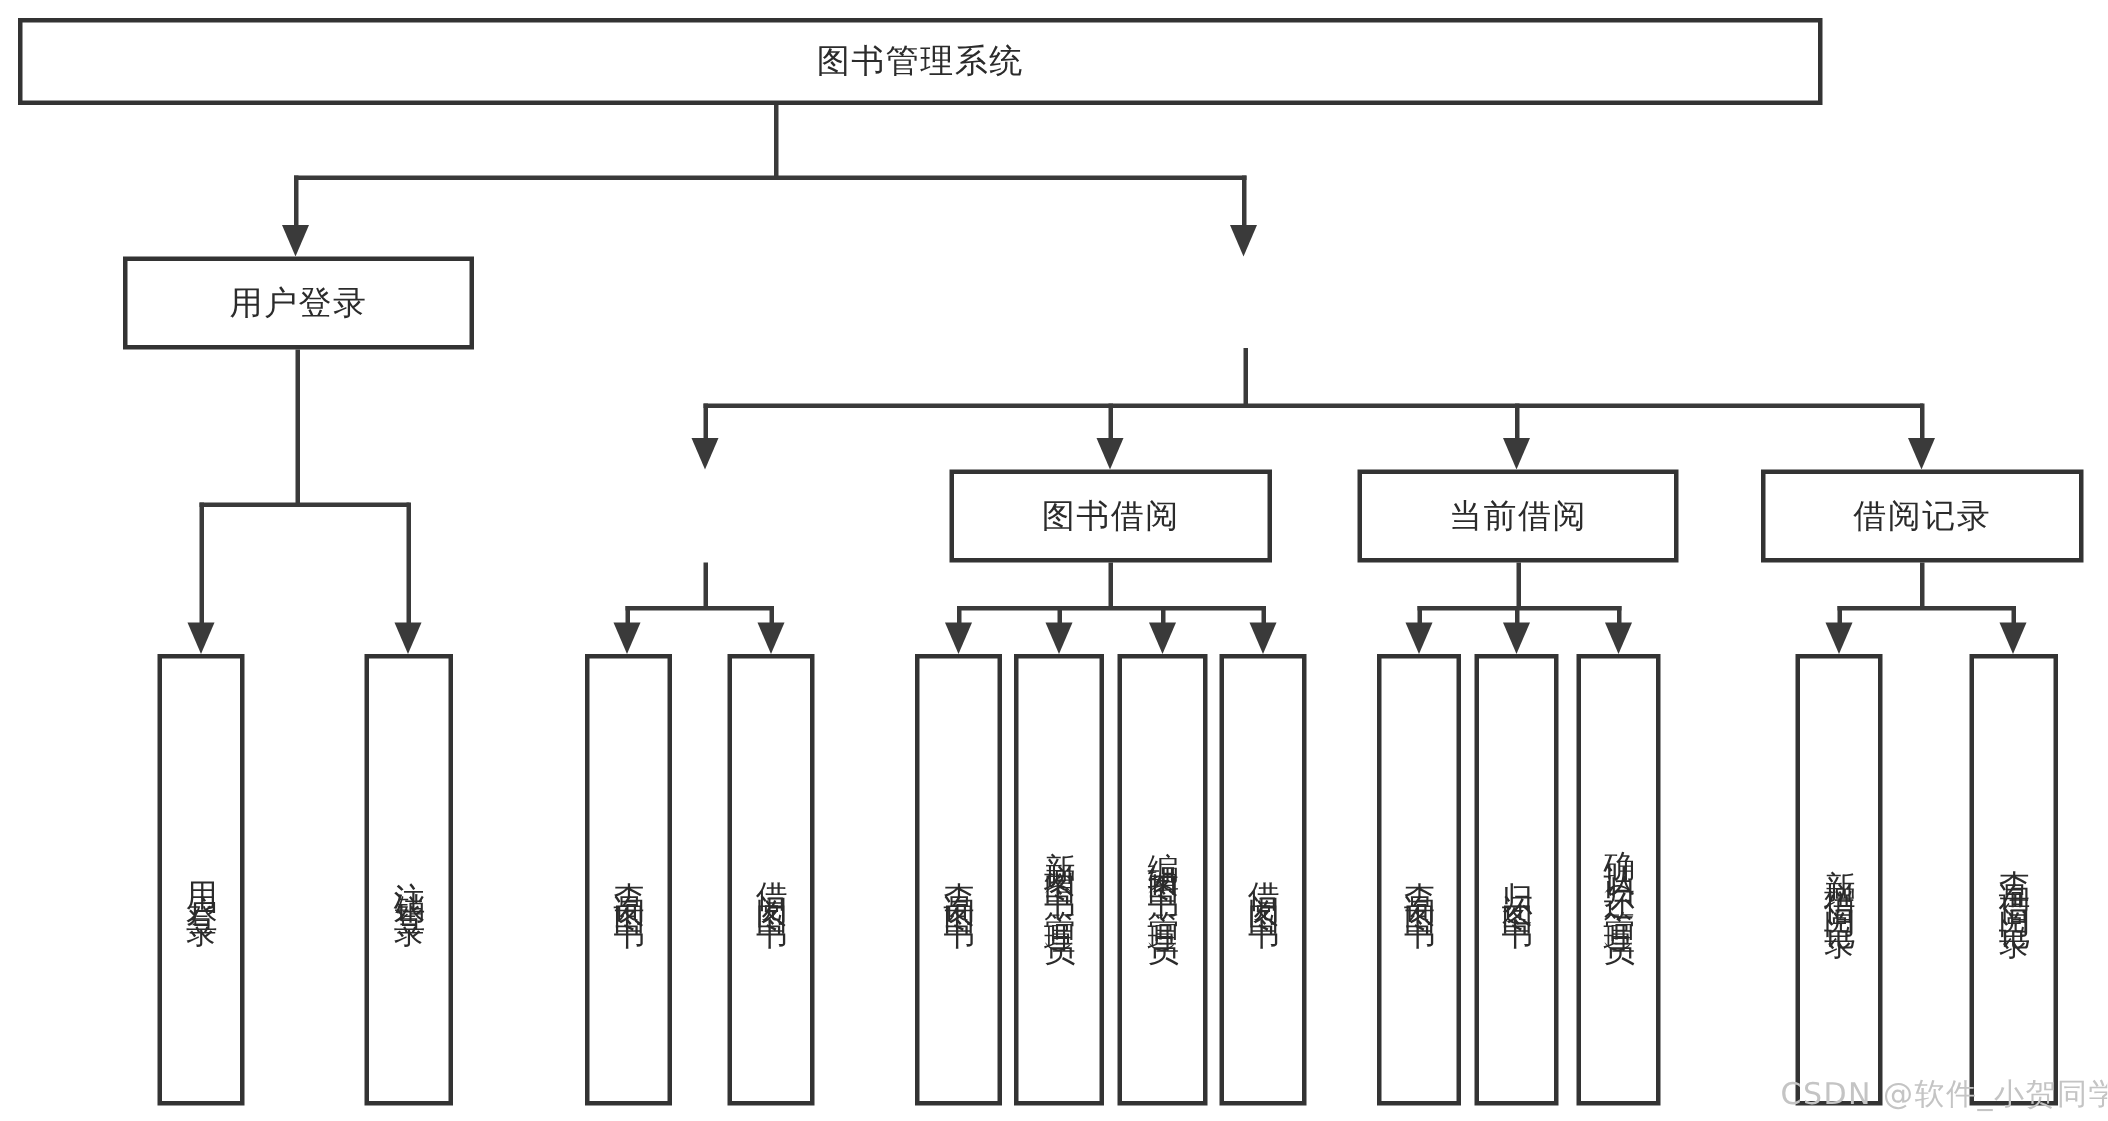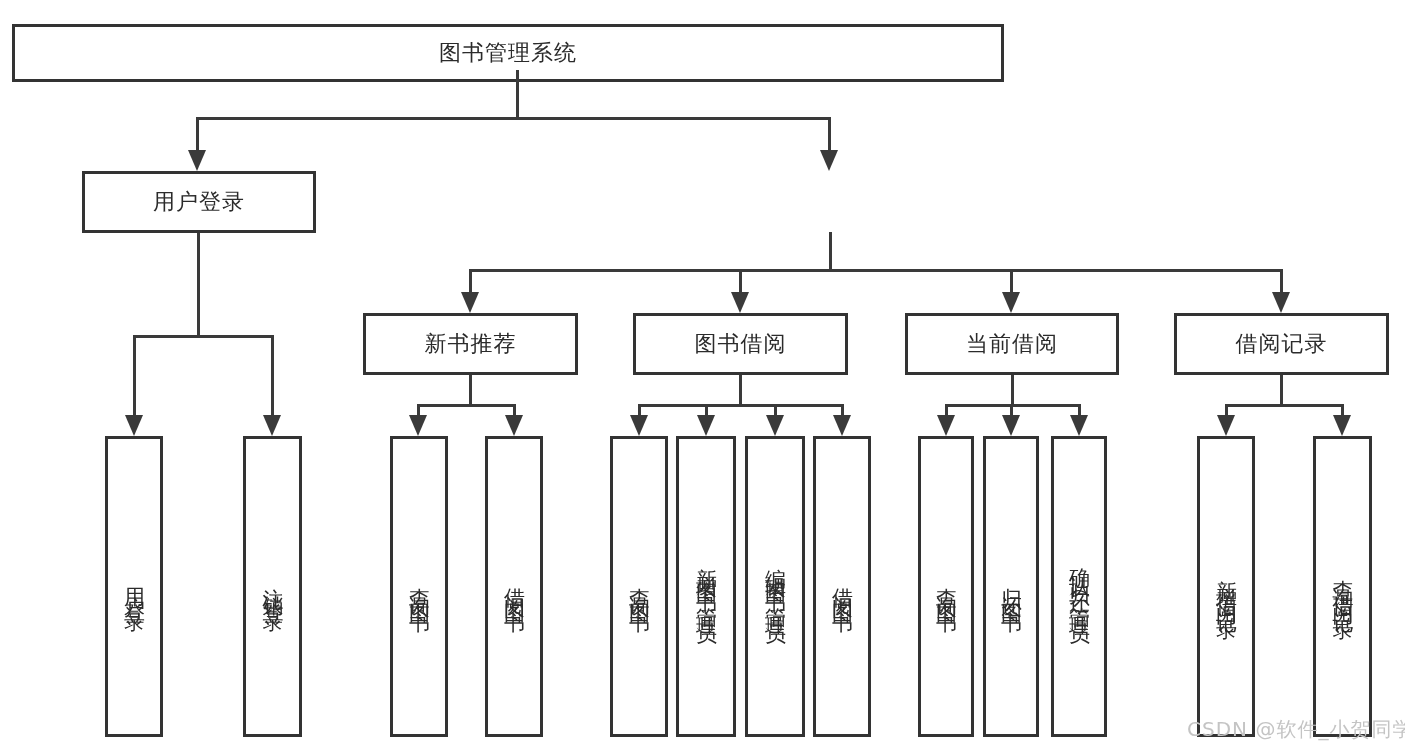--- a/index.html
+++ b/index.html
@@ -56,21 +56,21 @@
     letter-spacing:1px;
     z-index:9;
     white-space:nowrap;
   }
 </style>
 </head>
 <body>
 
 <div class="canvas">
 
-  <div class="hbox" style="left:12px;top:24px;width:992px;height:58px">图书管理系统</div>
+  <div class="hbox" style="left:12px;top:12px;width:1203px;height:58px">图书管理系统</div>
 
   <div>
     <div class="vl" style="left:516px;top:70px;height:48px"></div>
     <div class="hl" style="left:196px;top:117px;width:635px"></div>
     <div class="vl" style="left:196px;top:117px;height:35px"></div>
     <div class="ar" style="left:188px;top:150px"></div>
     <div class="vl" style="left:828px;top:117px;height:35px"></div>
     <div class="ar" style="left:820px;top:150px"></div>
   </div>
 
@@ -91,21 +91,20 @@
     <div class="vl" style="left:469px;top:269px;height:25px"></div>
     <div class="ar" style="left:461px;top:292px"></div>
     <div class="vl" style="left:739px;top:269px;height:25px"></div>
     <div class="ar" style="left:731px;top:292px"></div>
     <div class="vl" style="left:1010px;top:269px;height:25px"></div>
     <div class="ar" style="left:1002px;top:292px"></div>
     <div class="vl" style="left:1280px;top:269px;height:25px"></div>
     <div class="ar" style="left:1272px;top:292px"></div>
   </div>
 
-  <div class="hbox" style="left:363px;top:313px;width:215px;height:62px">新书推荐</div>
   <div class="hbox" style="left:633px;top:313px;width:215px;height:62px">图书借阅</div>
   <div class="hbox" style="left:905px;top:313px;width:214px;height:62px">当前借阅</div>
   <div class="hbox" style="left:1174px;top:313px;width:215px;height:62px">借阅记录</div>
 
   <div>
     <div class="vl" style="left:469px;top:375px;height:30px"></div>
     <div class="hl" style="left:417px;top:404px;width:99px"></div>
     <div class="vl" style="left:417px;top:404px;height:12px"></div>
     <div class="ar" style="left:409px;top:415px"></div>
     <div class="vl" style="left:513px;top:404px;height:12px"></div>

